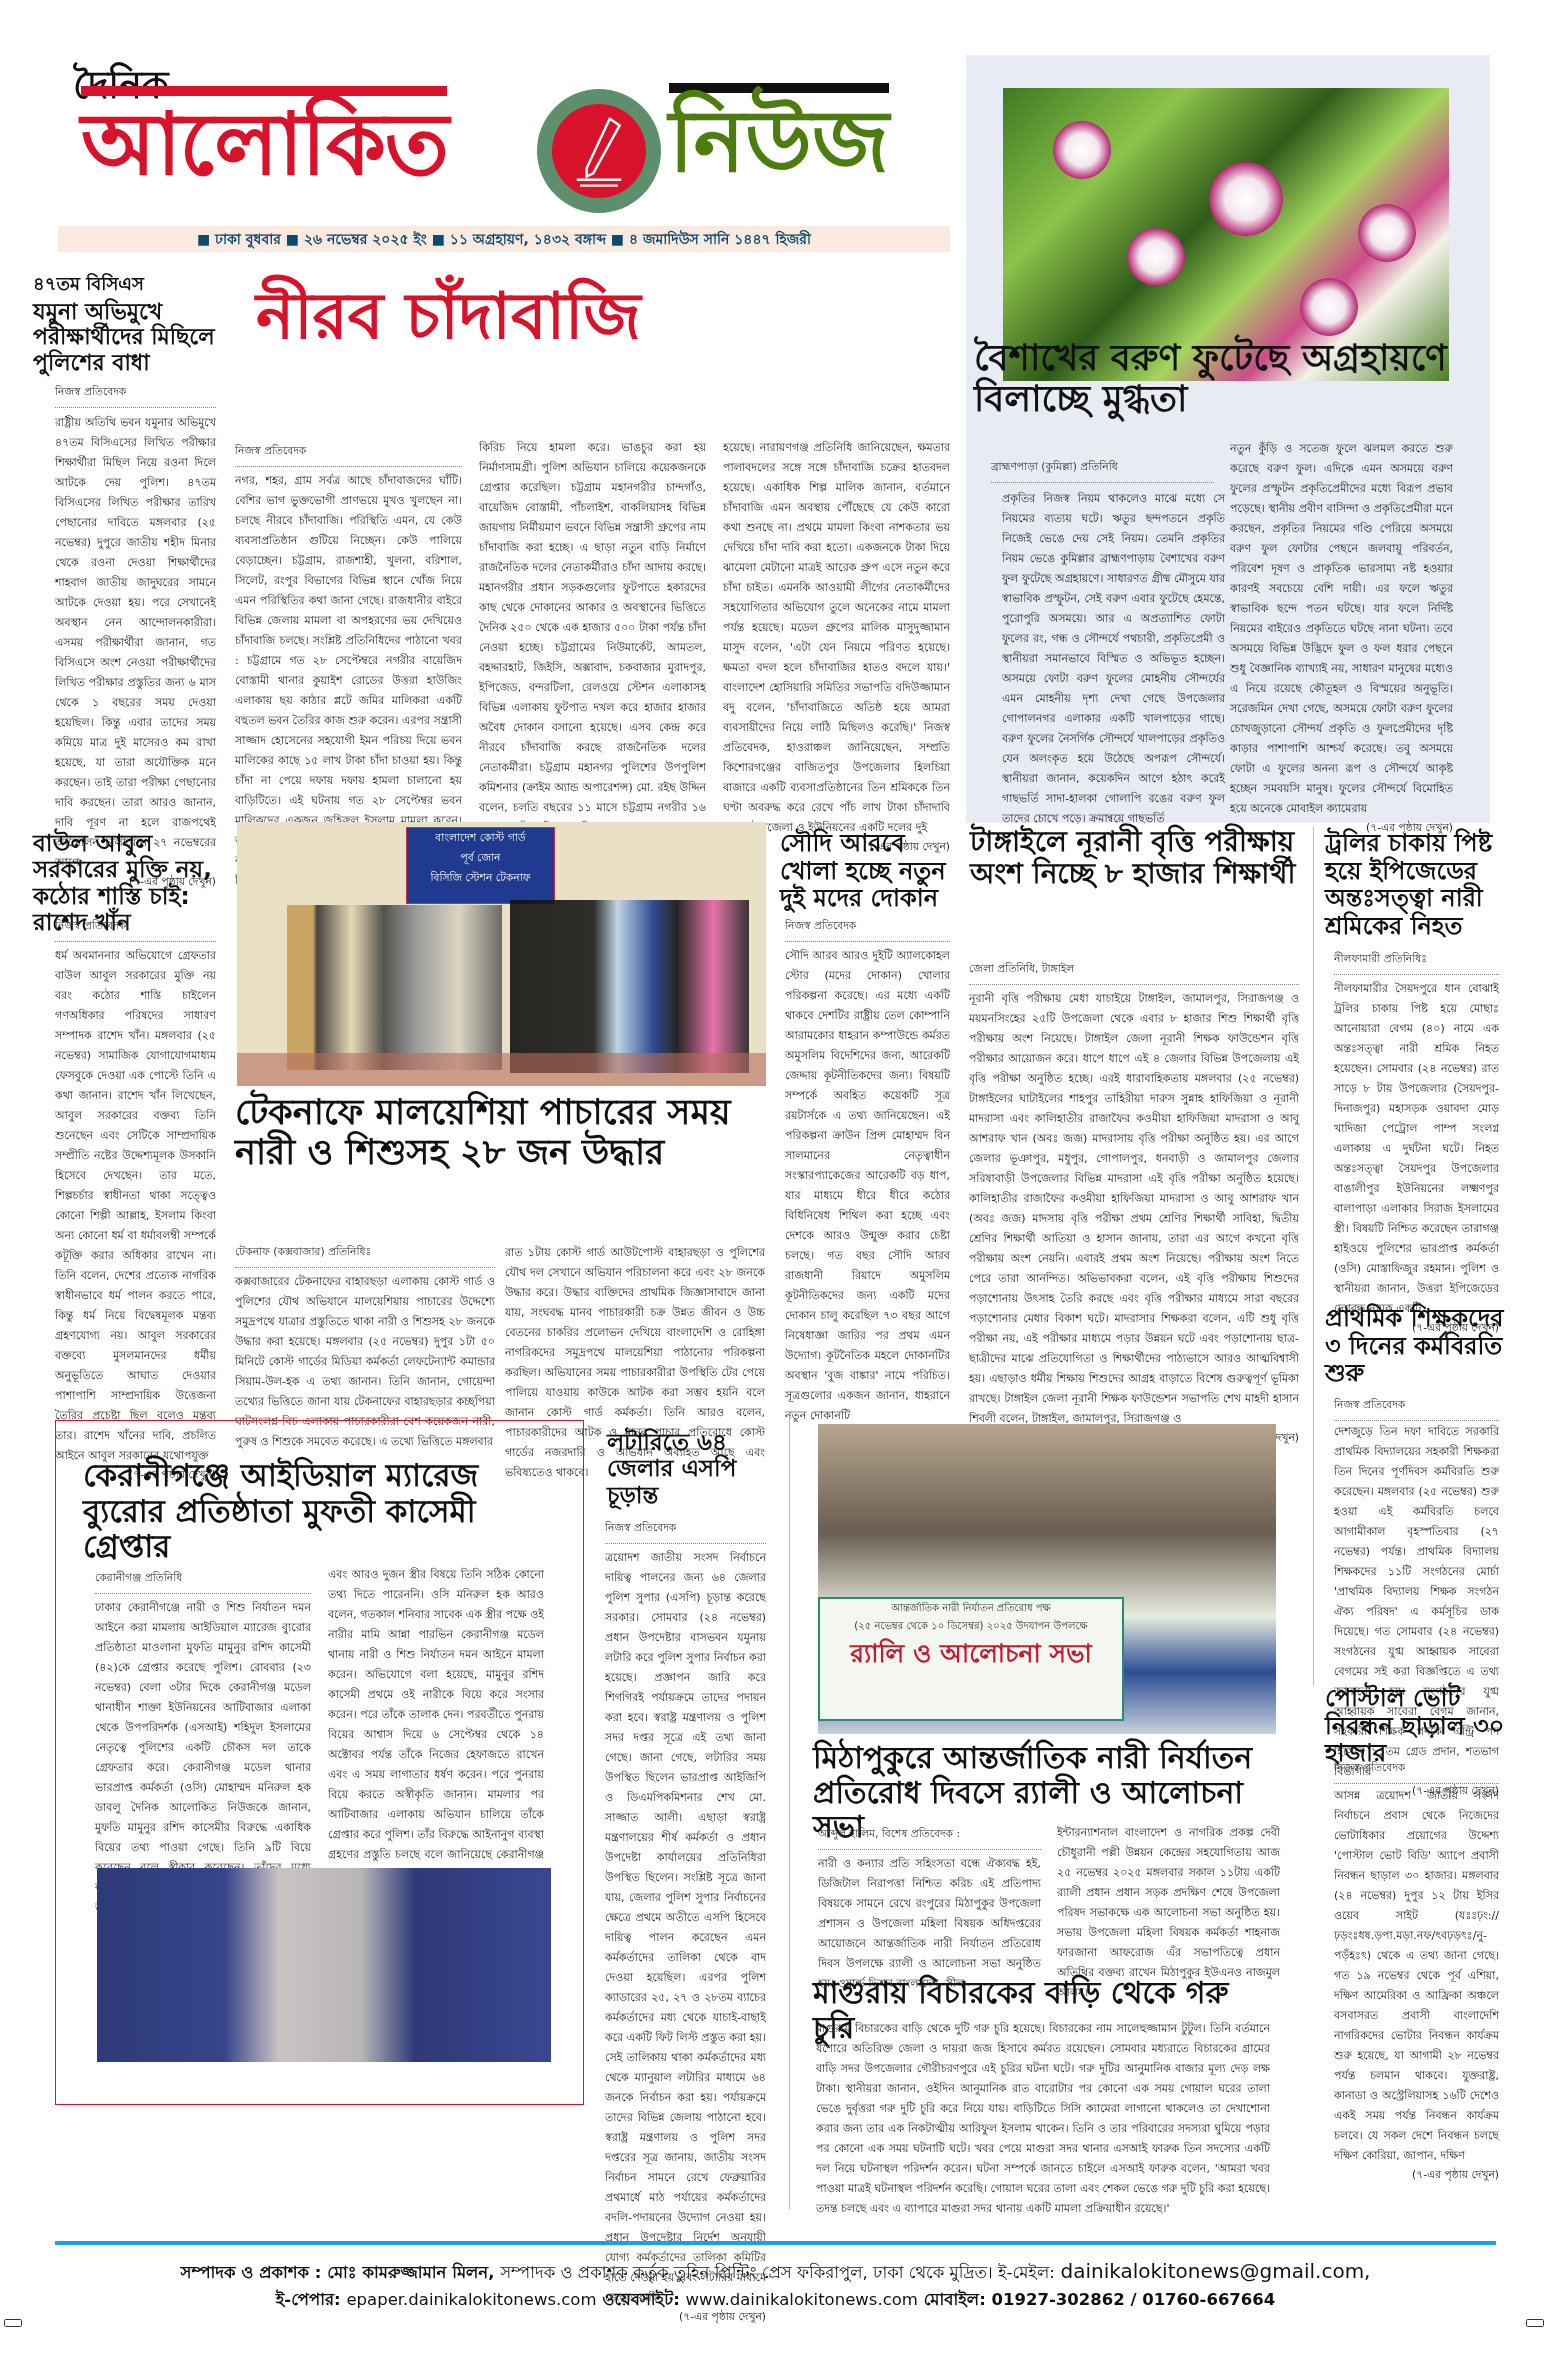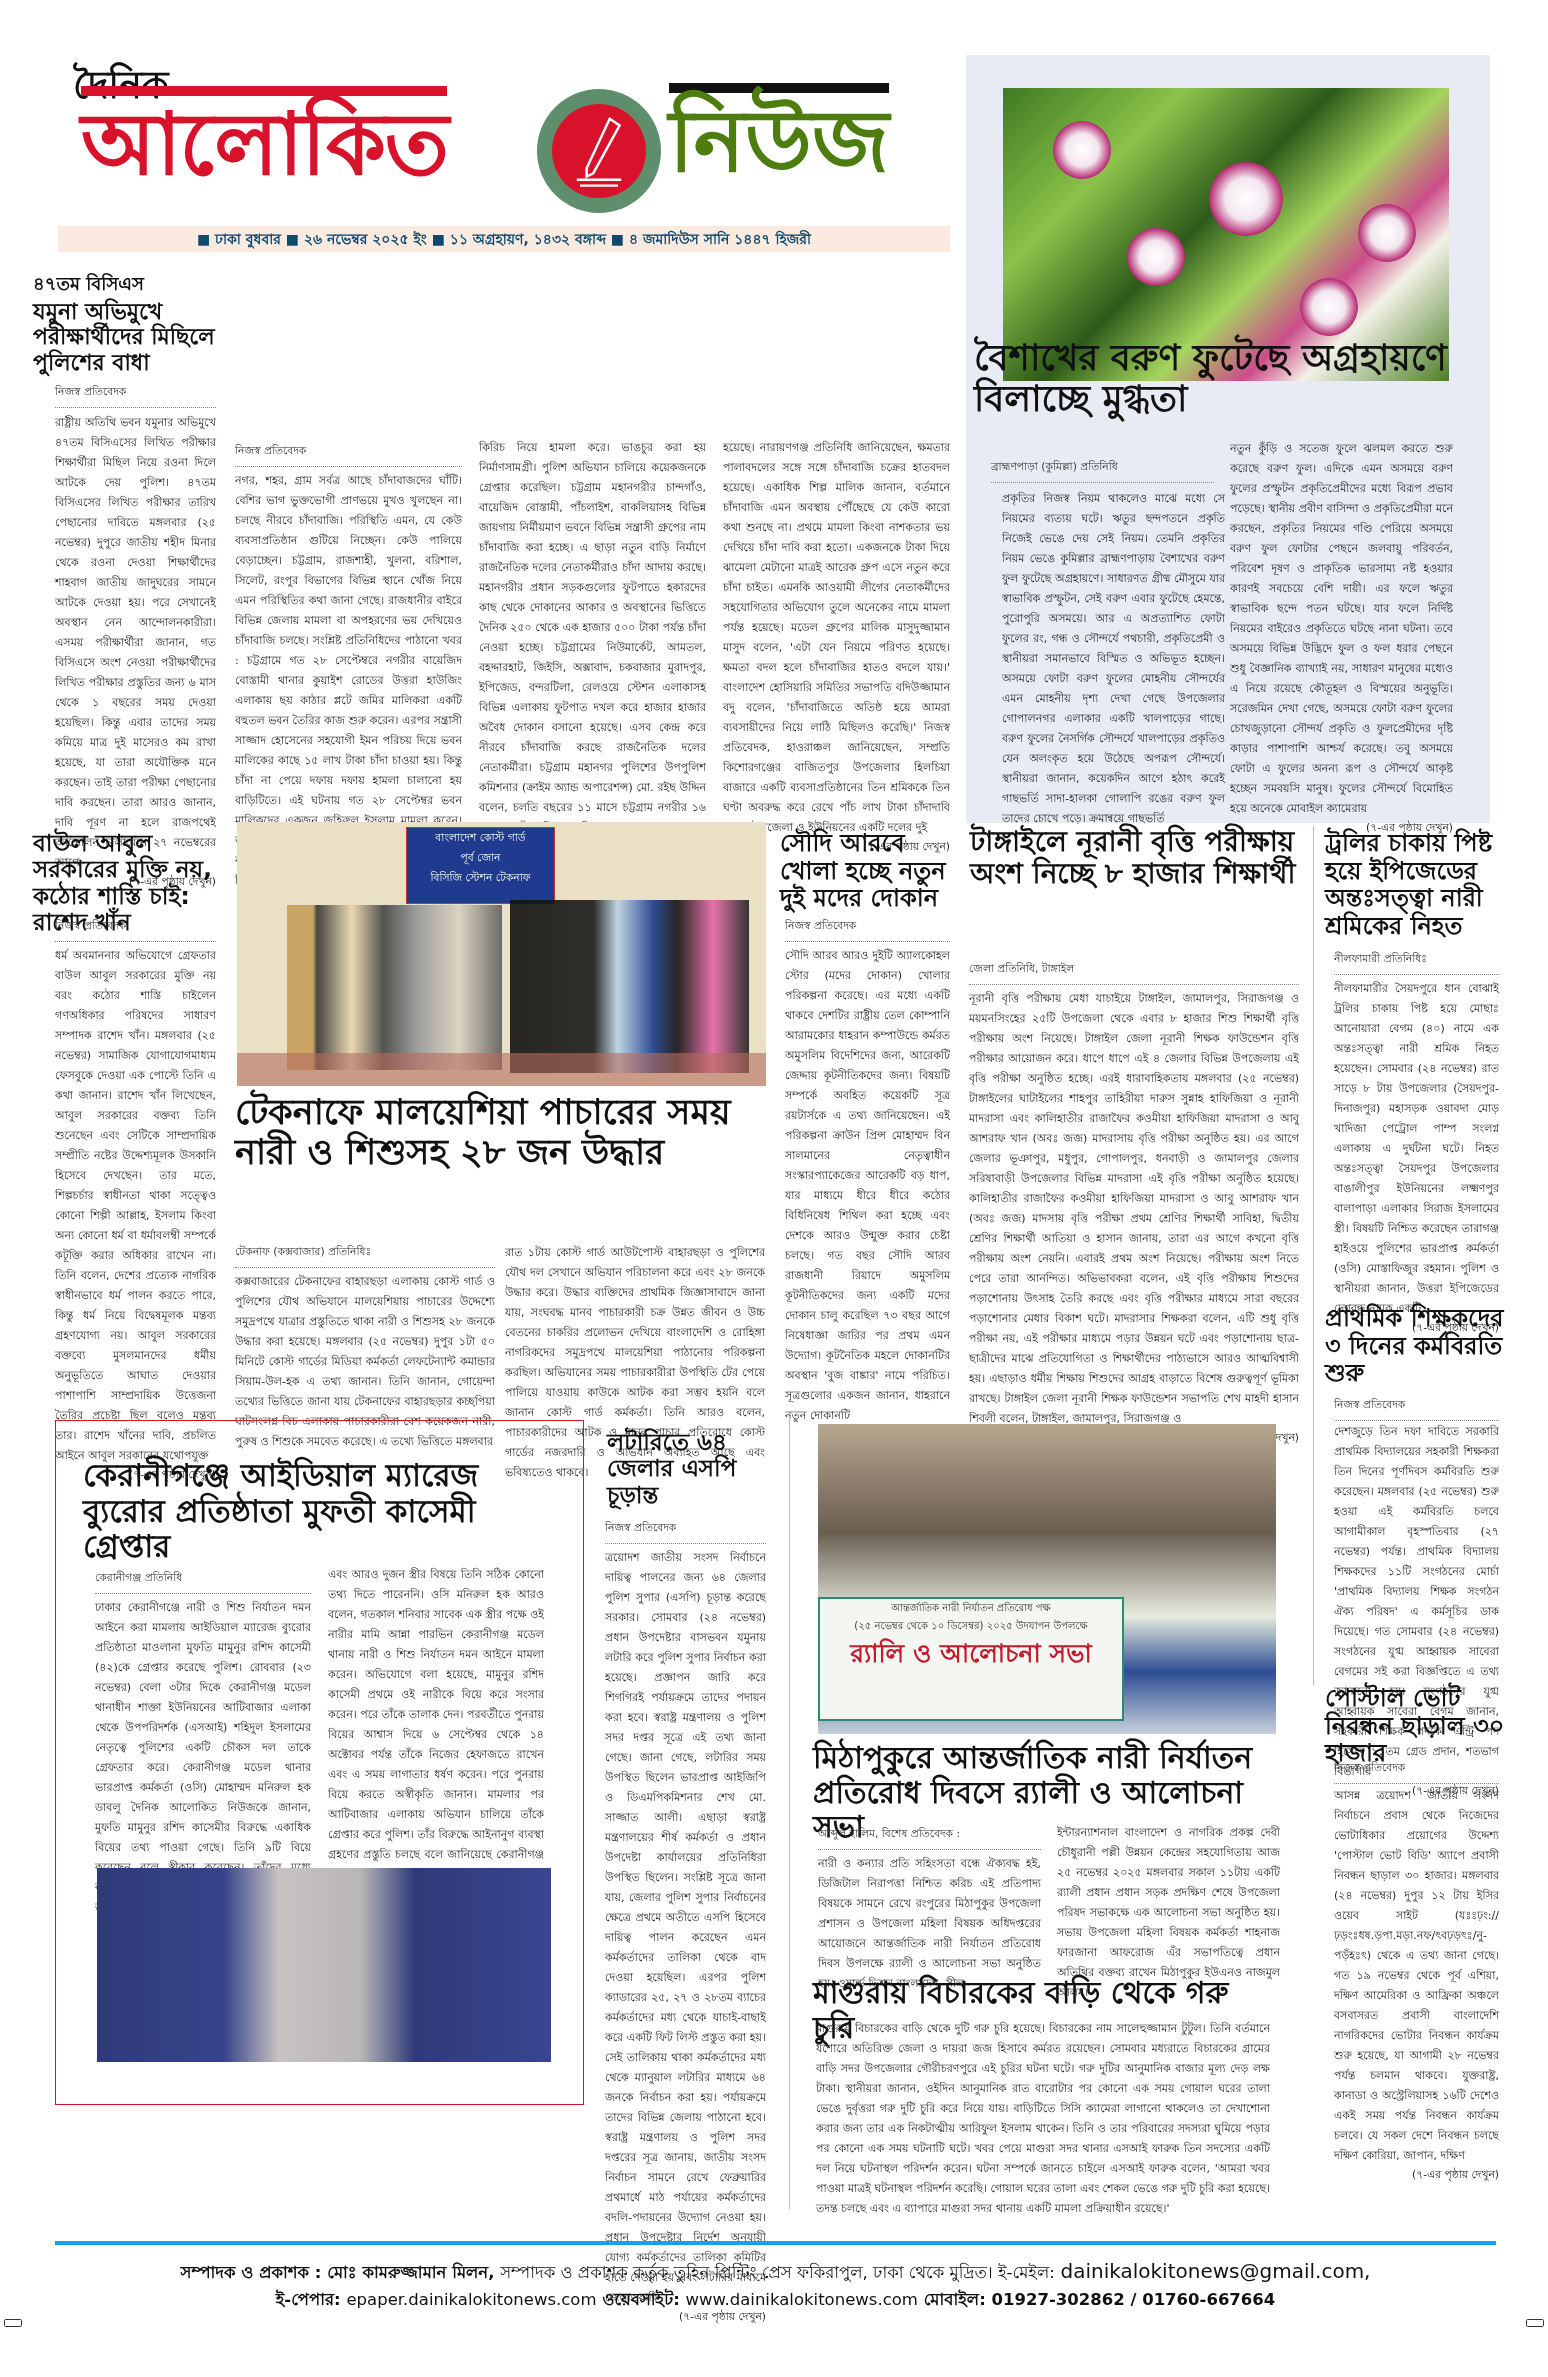--- a/index.html
+++ b/index.html
@@ -128,20 +128,21 @@
 
 <div class="abs head" id="bcs-kicker">৪৭তম বিসিএস</div>
 <div class="abs head" id="bcs-head">যমুনা অভিমুখে পরীক্ষার্থীদের মিছিলে পুলিশের বাধা</div>
 <div class="abs byline" id="bcs-byline">নিজস্ব প্রতিবেদক</div>
 <div class="abs" id="bcs-body">
   <p class="body-text">রাষ্ট্রীয় অতিথি ভবন যমুনার অভিমুখে ৪৭তম বিসিএসের লিখিত পরীক্ষার শিক্ষার্থীরা মিছিল নিয়ে রওনা দিলে আটকে দেয় পুলিশ। ৪৭তম বিসিএসের লিখিত পরীক্ষার তারিখ পেছানোর দাবিতে মঙ্গলবার (২৫ নভেম্বর) দুপুরে জাতীয় শহীদ মিনার থেকে রওনা দেওয়া শিক্ষার্থীদের শাহবাগ জাতীয় জাদুঘরের সামনে আটকে দেওয়া হয়। পরে সেখানেই অবস্থান নেন আন্দোলনকারীরা। এসময় পরীক্ষার্থীরা জানান, গত বিসিএসে অংশ নেওয়া পরীক্ষার্থীদের লিখিত পরীক্ষার প্রস্তুতির জন্য ৬ মাস থেকে ১ বছরের সময় দেওয়া হয়েছিল। কিন্তু এবার তাদের সময় কমিয়ে মাত্র দুই মাসেরও কম রাখা হয়েছে, যা তারা অযৌক্তিক মনে করছেন। তাই তারা পরীক্ষা পেছানোর দাবি করছেন। তারা আরও জানান, দাবি পূরণ না হলে রাজপথেই আন্দোলন চালাবেন। ২৭ নভেম্বরের আগে</p>
   <p class="cont">(৭-এর পৃষ্ঠায় দেখুন)</p>
 </div>
 
 <div class="abs head" id="lead-head">
+  <div>নীরব চাঁদাবাজি</div>
 </div>
 <div class="abs byline" id="lead-byline">নিজস্ব প্রতিবেদক</div>
 <p class="abs body-text" id="lead-col1">নগর, শহর, গ্রাম সর্বত্র আছে চাঁদাবাজদের ঘাঁটি। বেশির ভাগ ভুক্তভোগী প্রাণভয়ে মুখও খুলছেন না। চলছে নীরবে চাঁদাবাজি। পরিস্থিতি এমন, যে কেউ ব্যবসাপ্রতিষ্ঠান গুটিয়ে নিচ্ছেন। কেউ পালিয়ে বেড়াচ্ছেন। চট্টগ্রাম, রাজশাহী, খুলনা, বরিশাল, সিলেট, রংপুর বিভাগের বিভিন্ন স্থানে খোঁজ নিয়ে এমন পরিস্থিতির কথা জানা গেছে। রাজধানীর বাইরে বিভিন্ন জেলায় মামলা বা অপহরণের ভয় দেখিয়েও চাঁদাবাজি চলছে। সংশ্লিষ্ট প্রতিনিধিদের পাঠানো খবর : চট্টগ্রামে গত ২৮ সেপ্টেম্বরে নগরীর বায়েজিদ বোস্তামী থানার কুয়াইশ রোডের উত্তরা হাউজিং এলাকায় ছয় কাঠার প্লটে জমির মালিকরা একটি বহুতল ভবন তৈরির কাজ শুরু করেন। এরপর সন্ত্রাসী সাজ্জাদ হোসেনের সহযোগী ইমন পরিচয় দিয়ে ভবন মালিকের কাছে ১৫ লাখ টাকা চাঁদা চাওয়া হয়। কিন্তু চাঁদা না পেয়ে দফায় দফায় হামলা চালানো হয় বাড়িটিতে। এই ঘটনায় গত ২৮ সেপ্টেম্বর ভবন মালিকদের একজন জহিরুল ইসলাম মামলা করেন। জানা গেছে, ঘটনার দিন ভবনের পাইলিংয়ের কাজ করছিলেন শ্রমিকরা। ওই সময় ১০-১২ জন যুবক পিস্তল, রামদা ও</p>
 <p class="abs body-text" id="lead-col2">কিরিচ নিয়ে হামলা করে। ভাঙচুর করা হয় নির্মাণসামগ্রী। পুলিশ অভিযান চালিয়ে কয়েকজনকে গ্রেপ্তার করেছিল। চট্টগ্রাম মহানগরীর চান্দগাঁও, বায়েজিদ বোস্তামী, পাঁচলাইশ, বাকলিয়াসহ বিভিন্ন জায়গায় নির্মীয়মাণ ভবনে বিভিন্ন সন্ত্রাসী গ্রুপের নাম চাঁদাবাজি করা হচ্ছে। এ ছাড়া নতুন বাড়ি নির্মাণে রাজনৈতিক দলের নেতাকর্মীরাও চাঁদা আদায় করছে। মহানগরীর প্রধান সড়কগুলোর ফুটপাতে হকারদের কাছ থেকে দোকানের আকার ও অবস্থানের ভিত্তিতে দৈনিক ২৫০ থেকে এক হাজার ৫০০ টাকা পর্যন্ত চাঁদা নেওয়া হচ্ছে। চট্টগ্রামের নিউমার্কেট, আমতল, বহদ্দারহাট, জিইসি, অক্সাবাদ, চকবাজার মুরাদপুর, ইপিজেড, বন্দরটিলা, রেলওয়ে স্টেশন এলাকাসহ বিভিন্ন এলাকায় ফুটপাত দখল করে হাজার হাজার অবৈধ দোকান বসানো হয়েছে। এসব কেন্দ্র করে নীরবে চাঁদাবাজি করছে রাজনৈতিক দলের নেতাকর্মীরা। চট্টগ্রাম মহানগর পুলিশের উপপুলিশ কমিশনার (ক্রাইম অ্যান্ড অপারেশন্স) মো. রইছ উদ্দিন বলেন, চলতি বছরের ১১ মাসে চট্টগ্রাম নগরীর ১৬ থানায় চাঁদাবাজির অভিযোগে ৪১ মামলা করা হয়েছে। এসব মামলায় ২৫ জনকে গ্রেপ্তার করা</p>
 <div class="abs" id="lead-col3">
   <p class="body-text">হয়েছে। নারায়ণগঞ্জ প্রতিনিধি জানিয়েছেন, ক্ষমতার পালাবদলের সঙ্গে সঙ্গে চাঁদাবাজি চক্রের হাতবদল হয়েছে। একাধিক শিল্প মালিক জানান, বর্তমানে চাঁদাবাজি এমন অবস্থায় পৌঁছেছে যে কেউ কারো কথা শুনছে না। প্রথমে মামলা কিংবা নাশকতার ভয় দেখিয়ে চাঁদা দাবি করা হতো। একজনকে টাকা দিয়ে ঝামেলা মেটানো মাত্রই আরেক গ্রুপ এসে নতুন করে চাঁদা চাইত। এমনকি আওয়ামী লীগের নেতাকর্মীদের সহযোগিতার অভিযোগ তুলে অনেকের নামে মামলা পর্যন্ত হয়েছে। মডেল গ্রুপের মালিক মাসুদুজ্জামান মাসুদ বলেন, 'এটা যেন নিয়মে পরিণত হয়েছে। ক্ষমতা বদল হলে চাঁদাবাজির হাতও বদলে যায়।' বাংলাদেশ হোসিয়ারি সমিতির সভাপতি বদিউজ্জামান বদু বলেন, 'চাঁদাবাজিতে অতিষ্ঠ হয়ে আমরা ব্যবসায়ীদের নিয়ে লাঠি মিছিলও করেছি।' নিজস্ব প্রতিবেদক, হাওরাঞ্চল জানিয়েছেন, সম্প্রতি কিশোরগঞ্জের বাজিতপুর উপজেলার হিলচিয়া বাজারে একটি ব্যবসাপ্রতিষ্ঠানের তিন শ্রমিককে তিন ঘণ্টা অবরুদ্ধ করে রেখে পাঁচ লাখ টাকা চাঁদাদাবি করেন উপজেলা ও ইউনিয়নের একটি দলের দুই</p>
   <p class="cont">(৭-এর পৃষ্ঠায় দেখুন)</p>
 </div>
 
 <div class="abs" id="flower-box"></div>

